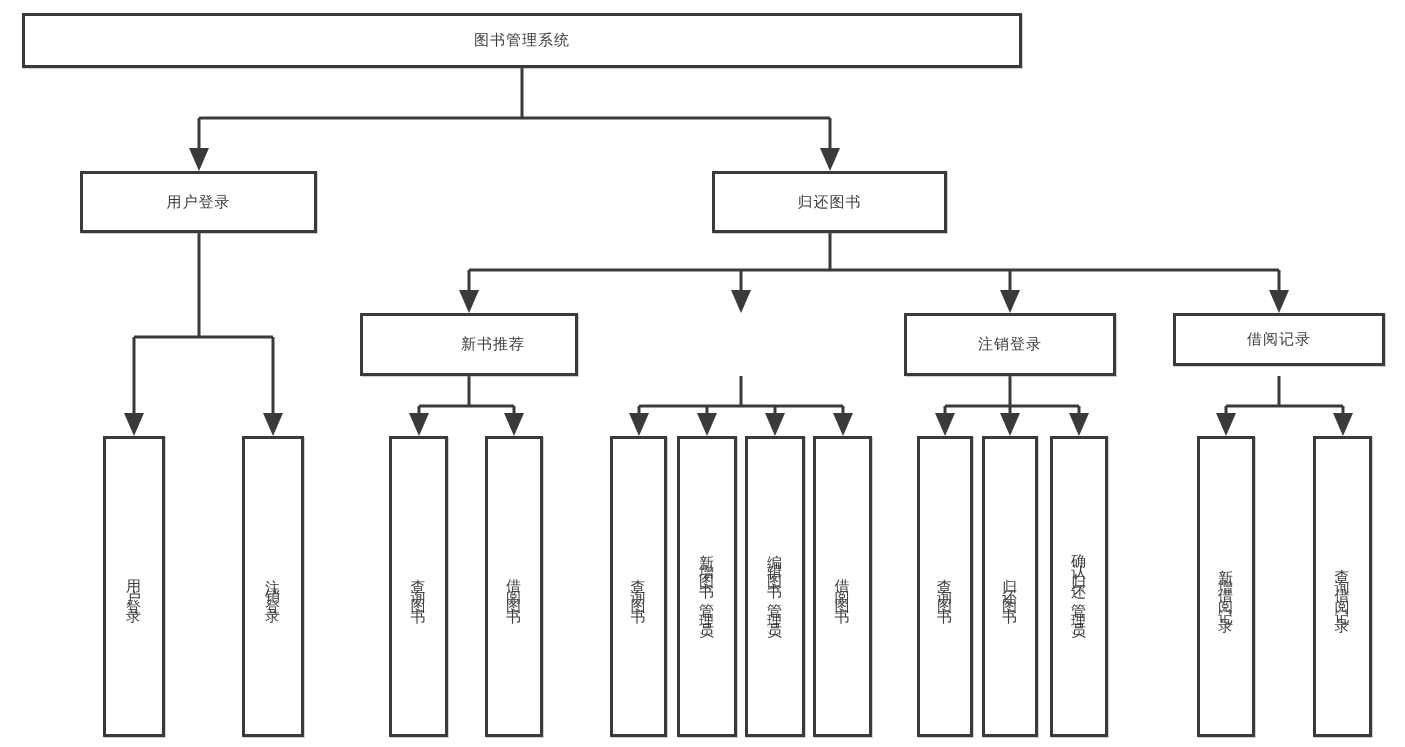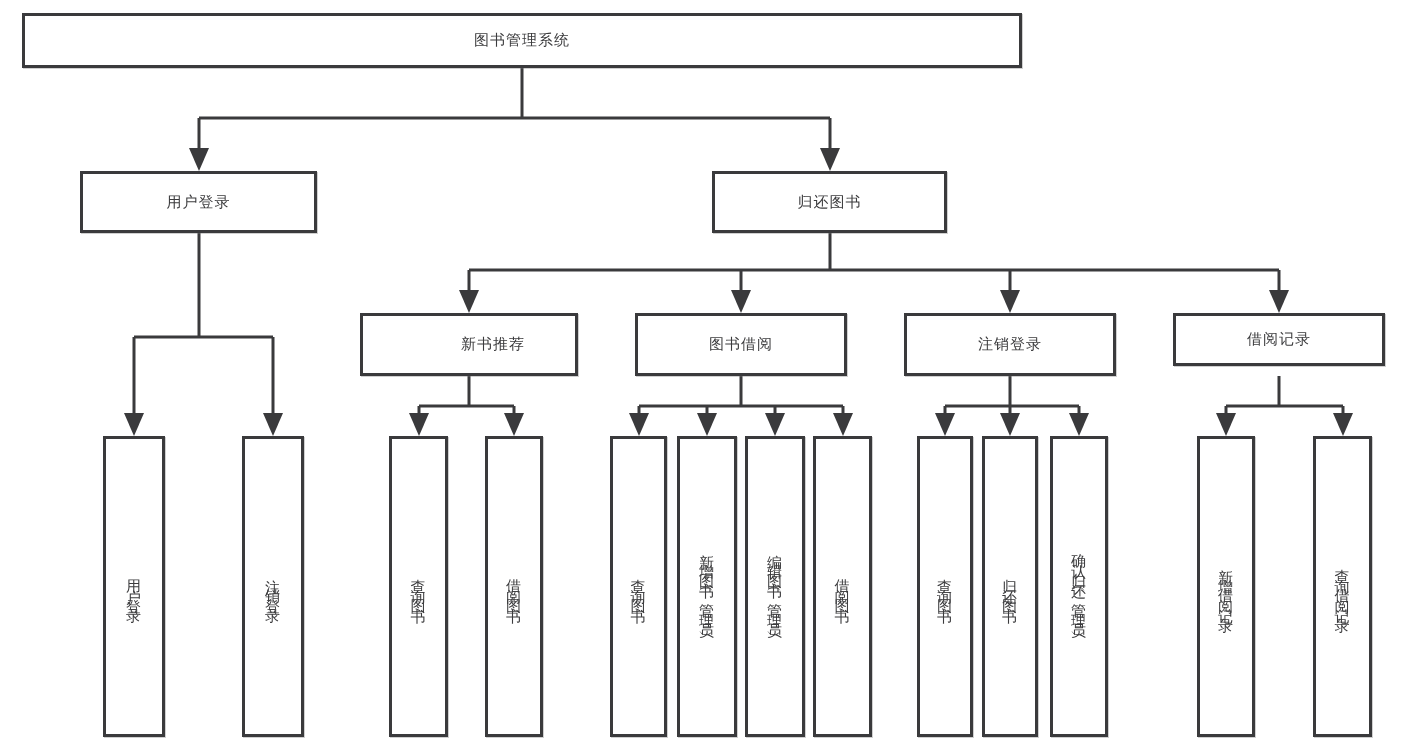--- a/index.html
+++ b/index.html
@@ -77,23 +77,20 @@
   <div class="box" style="left:80px; top:171px; width:237px; height:62px;">
     <span>用户登录</span>
   </div>
   <div class="box" style="left:712px; top:171px; width:235px; height:62px;">
     <span>归还图书</span>
   </div>
 
   <div class="box" style="left:360px; top:313px; width:218px; height:63px;padding-left:48px;">
     <span>新书推荐</span>
   </div>
-  <div class="box" style="left:635px; top:313px; width:212px; height:63px;">
-    <span>图书借阅</span>
-  </div>
   <div class="box" style="left:904px; top:313px; width:212px; height:63px;">
     <span>注销登录</span>
   </div>
   <div class="box" style="left:1173px; top:313px; width:212px; height:53px;">
     <span>借阅记录</span>
   </div>
 
   <div class="box leaf" style="left:103px; top:436px; width:62px; height:301px;">
     <span>用户登录</span>
   </div>

